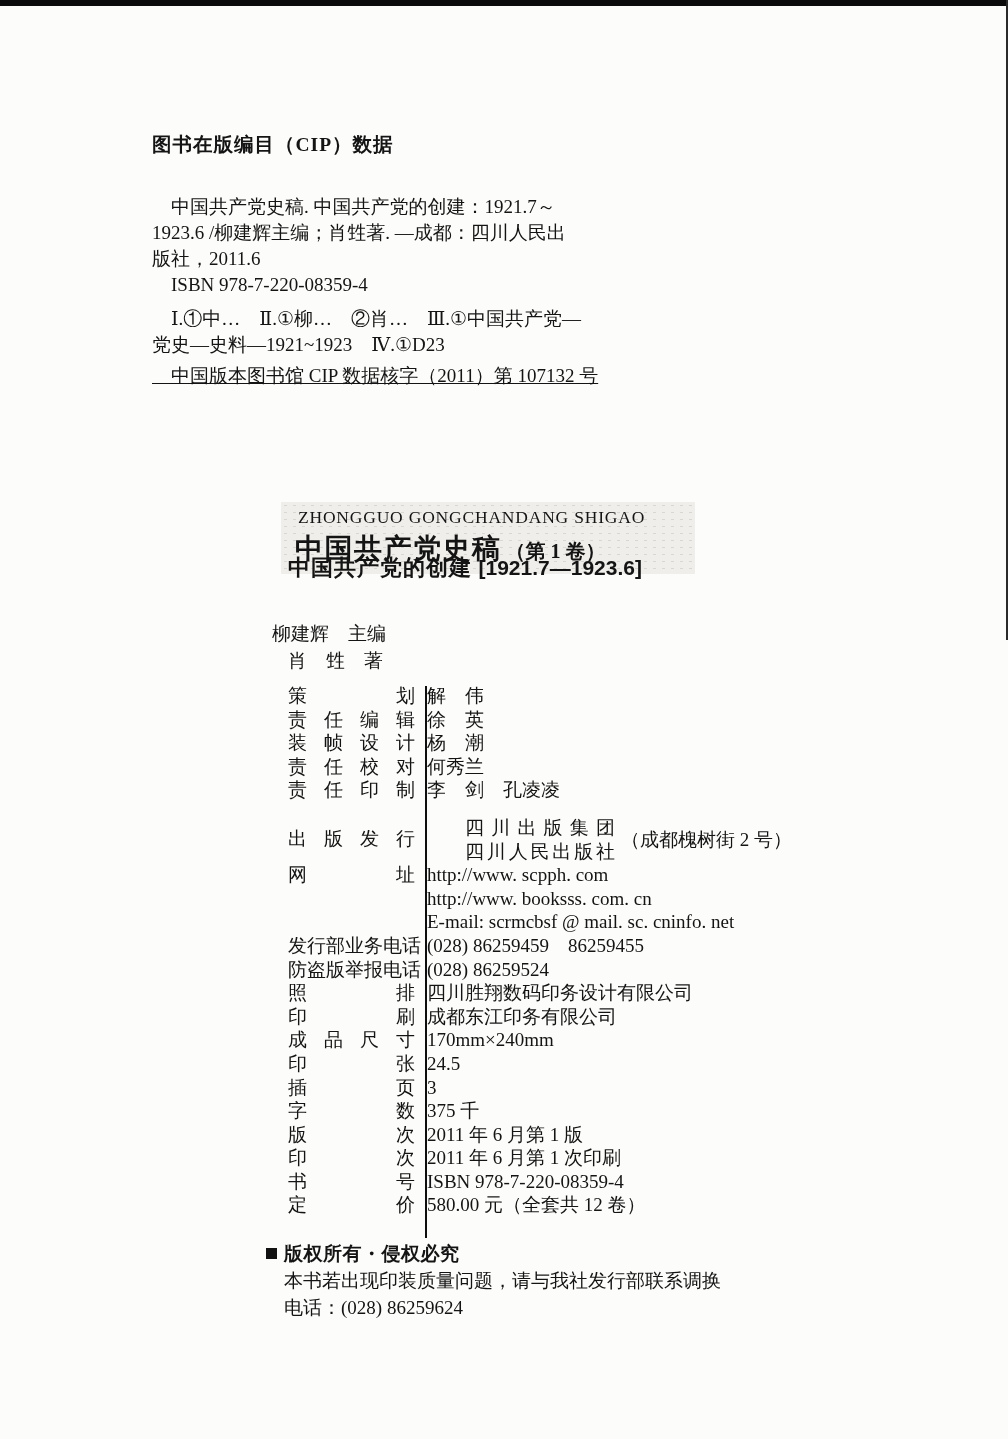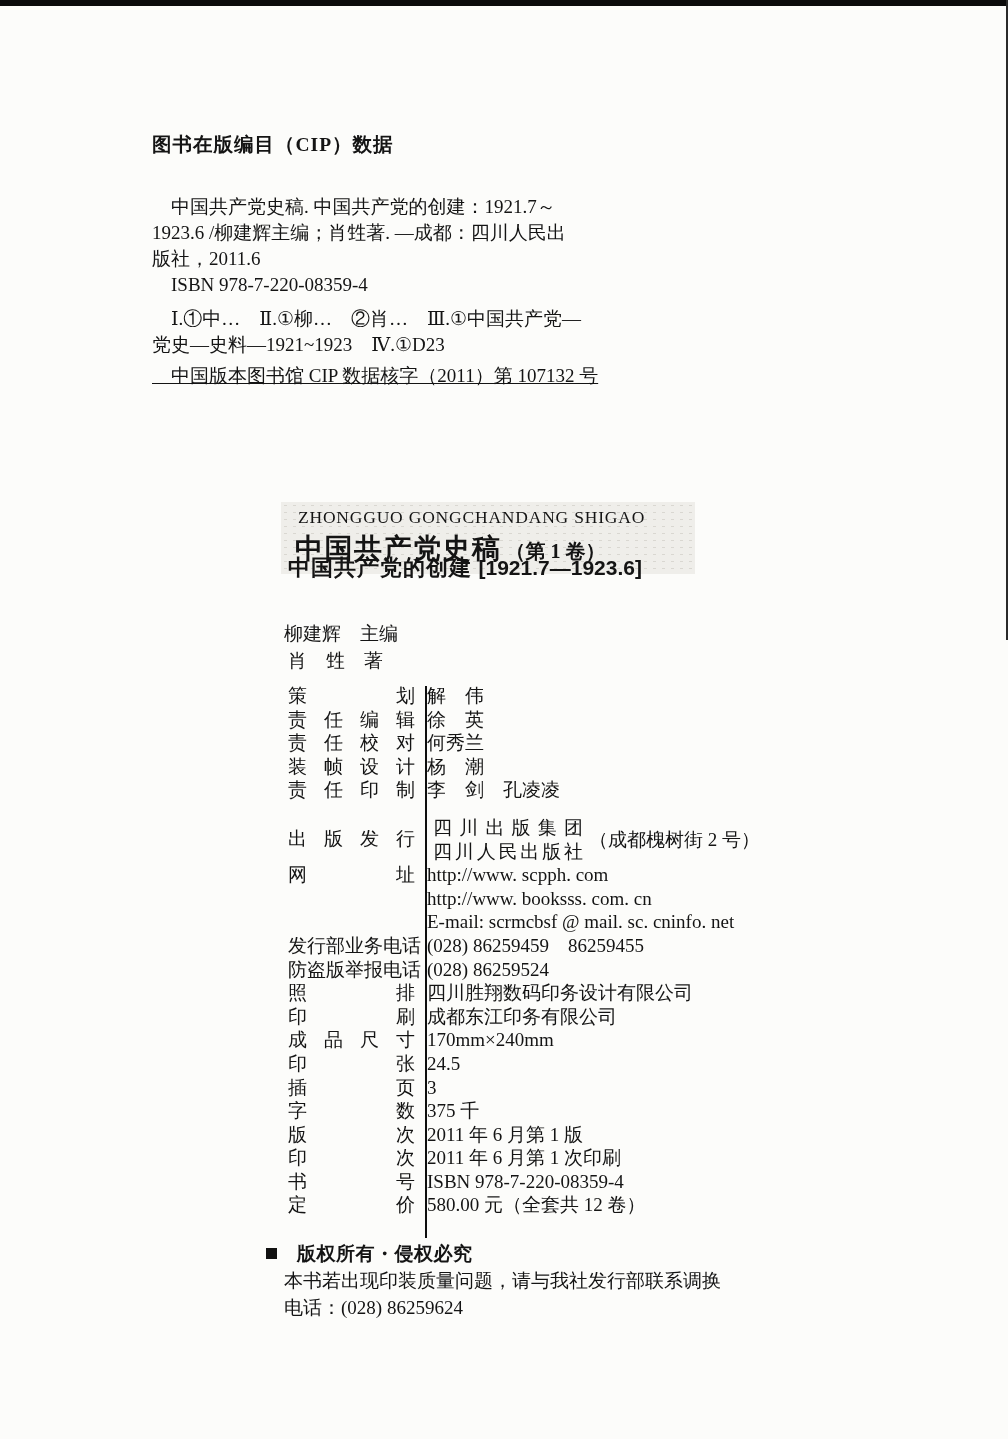--- a/index.html
+++ b/index.html
@@ -29,43 +29,43 @@
     background-image:radial-gradient(#d9d7d1 1px, rgba(0,0,0,0) 1.2px);
     background-size:9px 7px;
   }
   .pinyin { position:absolute; left:298px; top:507px; font-size:17.5px; letter-spacing:0.8px; }
   .main-title-line { position:absolute; left:295px; top:530px; white-space:nowrap; }
   .main-title { font-size:28px; font-weight:700; letter-spacing:1.5px; }
   .volume { font-size:20px; font-weight:700; }
   .subtitle-line { position:absolute; left:288px; top:553px; white-space:nowrap; }
   .subtitle { font-size:22px; font-weight:700; letter-spacing:1px; }
   .subtitle-dates { font-size:21px; font-weight:700; font-family:"Liberation Sans","DejaVu Sans",sans-serif; }
-  .editor-line { position:absolute; left:284px; top:621px; font-size:19px; white-space:pre-wrap; }
+  .editor-line { position:absolute; left:272px; top:621px; font-size:19px; white-space:pre-wrap; }
   .author-line { position:absolute; left:288px; top:648px; font-size:19px; white-space:pre-wrap; }
 
   
   .colophon { position:absolute; left:288px; top:684px; width:560px; font-size:19px; }
   .col-divider { position:absolute; left:137px; top:2px; width:2px; height:552px; background:#0e0e0e; }
   .row { display:flex; align-items:center; line-height:23.6px; min-height:23.6px; }
   .row-label {
     width:127px; flex:0 0 127px; white-space:nowrap;
     text-align:justify; text-align-last:justify;
   }
   .row-value { padding-left:12px; white-space:pre-wrap; }
   .group-gap { margin-top:14px; }
   .pub-row { display:flex; align-items:flex-start; line-height:23.6px; }
   .pub-label { width:127px; flex:0 0 127px; white-space:nowrap; text-align:justify; text-align-last:justify; padding-top:11px; }
   .pub-value { padding-left:18px; display:flex; align-items:center; }
   .pub-names { display:flex; flex-direction:column; }
-  .pub-name { width:150px; text-align:justify; text-align-last:justify; white-space:nowrap; }
+  .pub-name { width:150px; text-align:justify; text-align-last:justify; white-space:nowrap;margin-left:32px; }
   .pub-note { margin-left:6px; white-space:nowrap; }
 
   
   .notice { position:absolute; left:266px; top:1240px; font-size:19px; line-height:27px; }
-  .notice-row1 { display:flex; align-items:center;gap:13px; }
+  .notice-row1 { display:flex; align-items:center; }
   .square-bullet { width:11px; height:11px; background:#111; display:inline-block; margin-right:7px; flex:0 0 11px; }
   .notice-strong { font-weight:700; letter-spacing:0.5px; }
   .notice-line { margin-left:18px; white-space:pre-wrap; }
 </style>
 </head>
 <body>
 
 <div id="page">
 
   <div class="edge-top"></div>
@@ -104,26 +104,26 @@
 
     <div class="row">
       <span class="row-label">策　划</span>
       <span class="row-value">解　伟</span>
     </div>
     <div class="row">
       <span class="row-label">责任编辑</span>
       <span class="row-value">徐　英</span>
     </div>
     <div class="row">
+      <span class="row-label">装帧设计</span>
+      <span class="row-value">杨　潮</span>
+    </div>
+    <div class="row">
       <span class="row-label">责任校对</span>
       <span class="row-value">何秀兰</span>
-    </div>
-    <div class="row">
-      <span class="row-label">装帧设计</span>
-      <span class="row-value">杨　潮</span>
     </div>
     <div class="row">
       <span class="row-label">责任印制</span>
       <span class="row-value">李　剑　孔凌凌</span>
     </div>
 
     <div class="pub-row group-gap">
       <span class="pub-label">出版发行</span>
       <span class="pub-value">
         <span class="pub-names">

